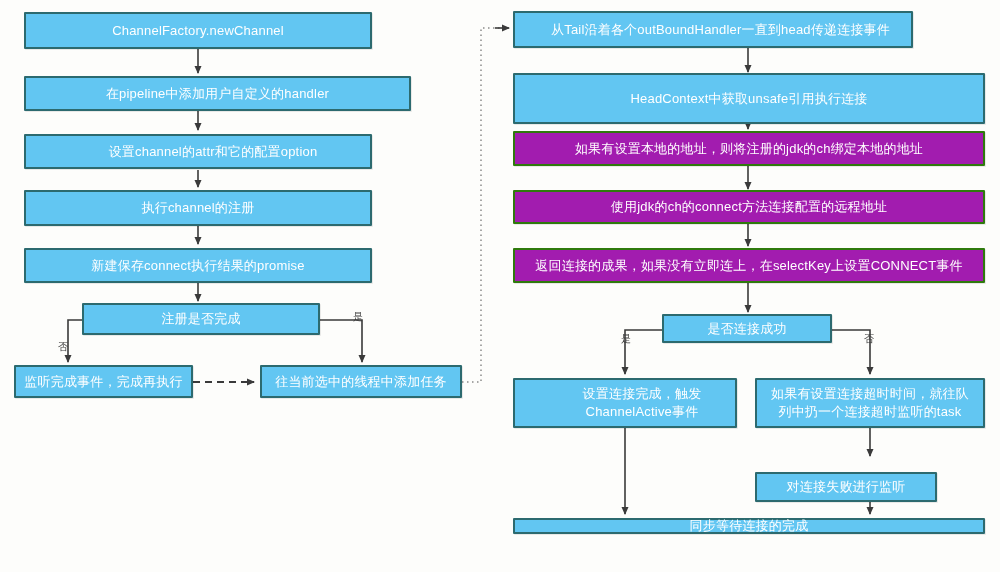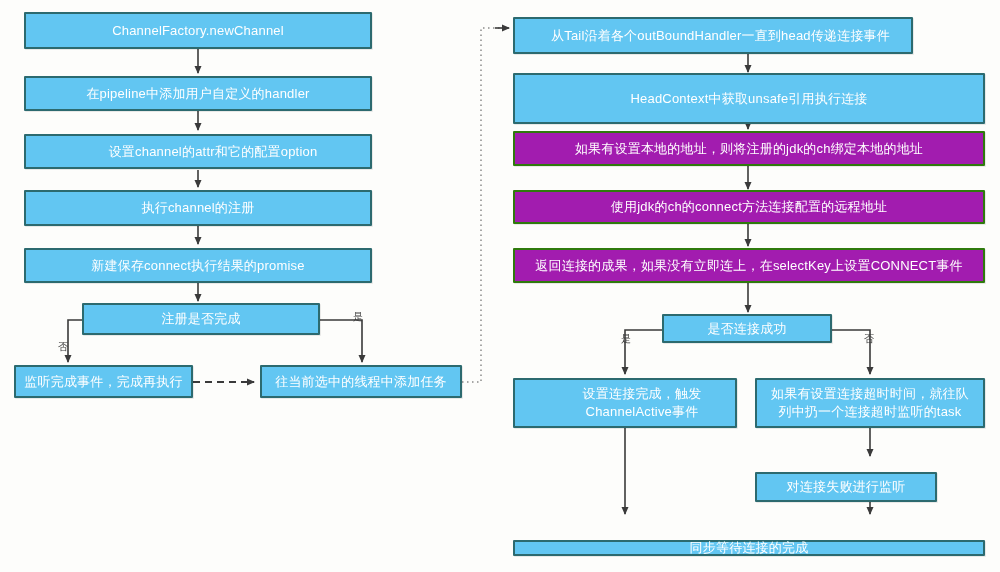--- a/index.html
+++ b/index.html
@@ -117,21 +117,21 @@
       <line x1="870" y1="428" x2="870" y2="456" marker-end="url(#arrow)"></line>
 
       <line x1="870" y1="489" x2="870" y2="514" marker-end="url(#arrow)"></line>
     </g>
   </svg>
 
   <div class="node blue" style="left:24px; top:12px; width:348px; height:37px;">
     <span class="label">ChannelFactory.newChannel</span>
   </div>
 
-  <div class="node blue" style="left:24px; top:76px; width:348px; height:35px;">
+  <div class="node blue" style="left:24px; top:76px; width:387px; height:35px;">
     <span class="label">在pipeline中添加用户自定义的handler</span>
   </div>
 
   <div class="node blue" style="left:24px; top:134px; width:348px; height:35px;padding-left:36px;">
     <span class="label">设置channel的attr和它的配置option</span>
   </div>
 
   <div class="node blue" style="left:24px; top:190px; width:348px; height:36px;">
     <span class="label">执行channel的注册</span>
   </div>
@@ -148,21 +148,21 @@
     <span class="label">监听完成事件，完成再执行</span>
   </div>
 
   <div class="node blue" style="left:260px; top:365px; width:202px; height:33px;">
     <span class="label">往当前选中的线程中添加任务</span>
   </div>
 
   <span class="edge-label" style="left:58px; top:342px;">否</span>
   <span class="edge-label" style="left:353px; top:312px;">是</span>
 
-  <div class="node blue" style="left:513px; top:17px; width:400px; height:37px;padding-left:21px;">
+  <div class="node blue" style="left:513px; top:11px; width:400px; height:37px;padding-left:21px;">
     <span class="label">从Tail沿着各个outBoundHandler一直到head传递连接事件</span>
   </div>
 
   <div class="node blue" style="left:513px; top:73px; width:472px; height:51px;">
     <span class="label">HeadContext中获取unsafe引用执行连接</span>
   </div>
 
   <div class="node green" style="left:513px; top:131px; width:472px; height:35px;">
     <span class="label">如果有设置本地的地址，则将注册的jdk的ch绑定本地的地址</span>
   </div>
@@ -189,17 +189,17 @@
 
   <div class="node blue" style="left:755px; top:378px; width:230px; height:50px;">
     <span class="label">如果有设置连接超时时间，就往队
 列中扔一个连接超时监听的task</span>
   </div>
 
   <div class="node blue" style="left:755px; top:459px; width:182px; height:30px;margin-top:13px;">
     <span class="label">对连接失败进行监听</span>
   </div>
 
-  <div class="node blue" style="left:513px; top:518px; width:472px; height:16px;margin-top:22px;">
+  <div class="node blue" style="left:513px; top:518px; width:472px; height:16px;">
     <span class="label">同步等待连接的完成</span>
   </div>
 
 </div>
 
 </body></html>

